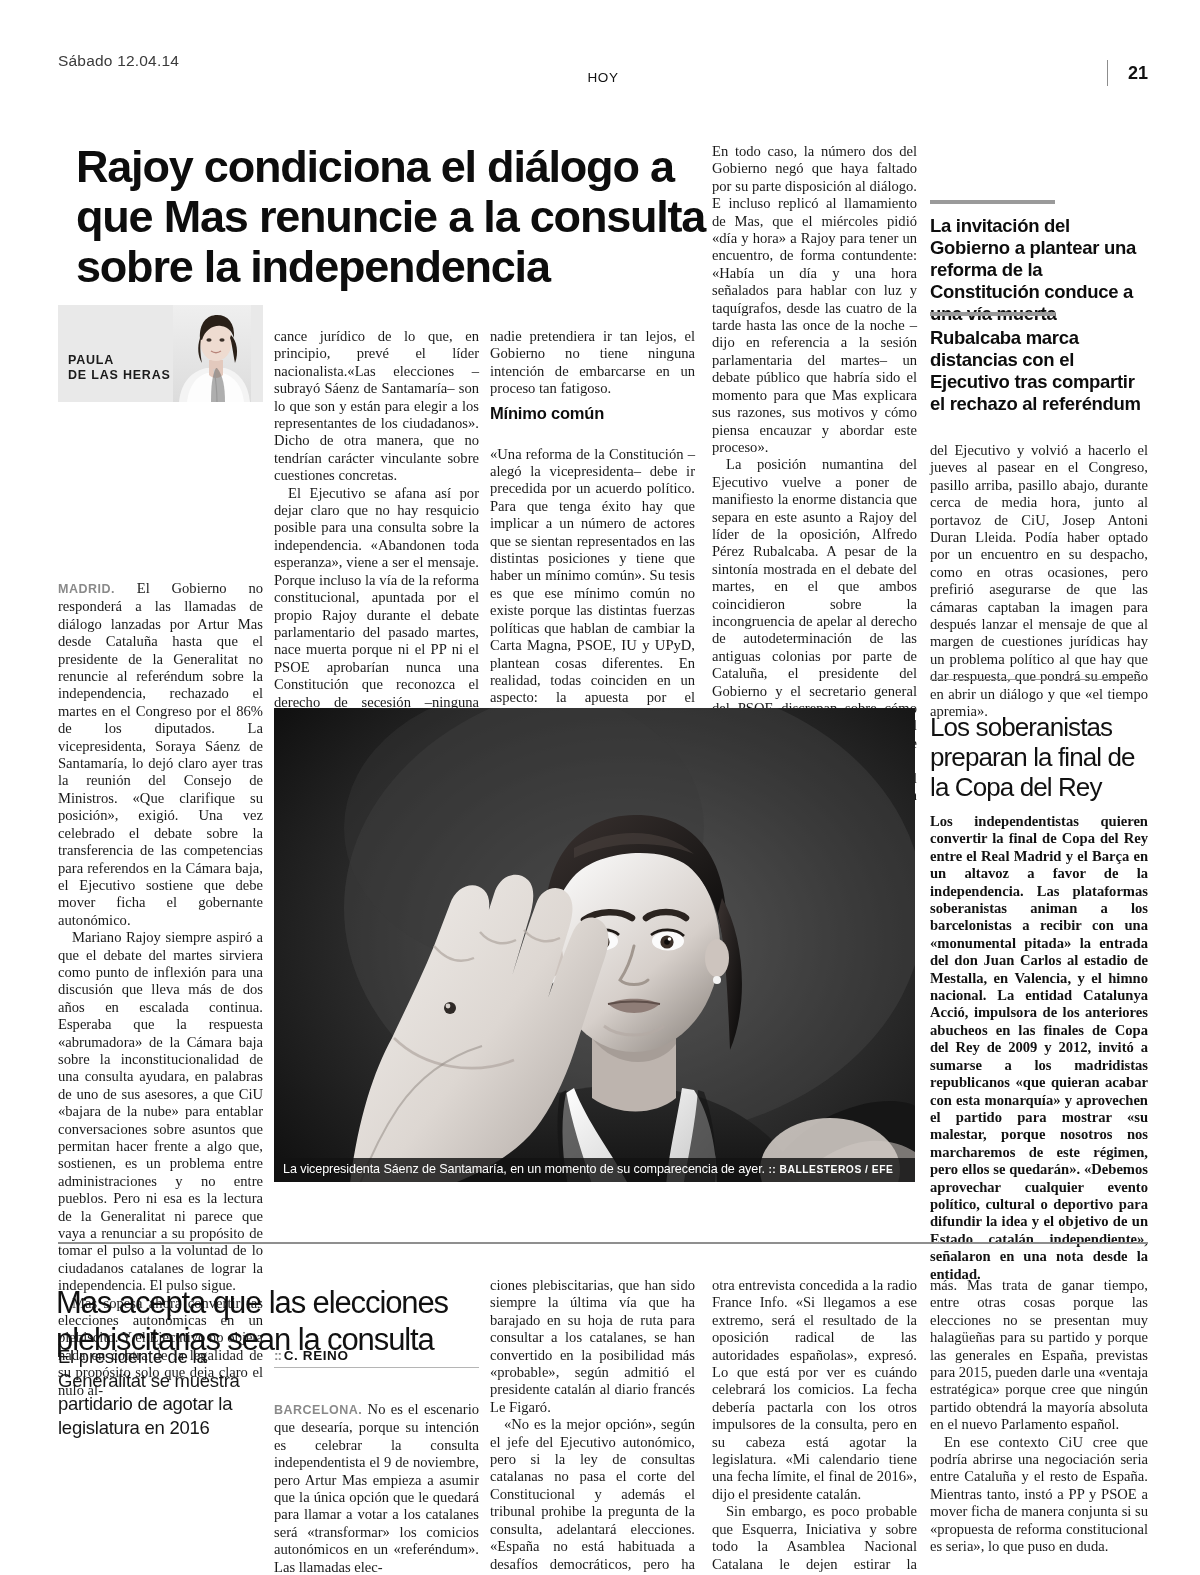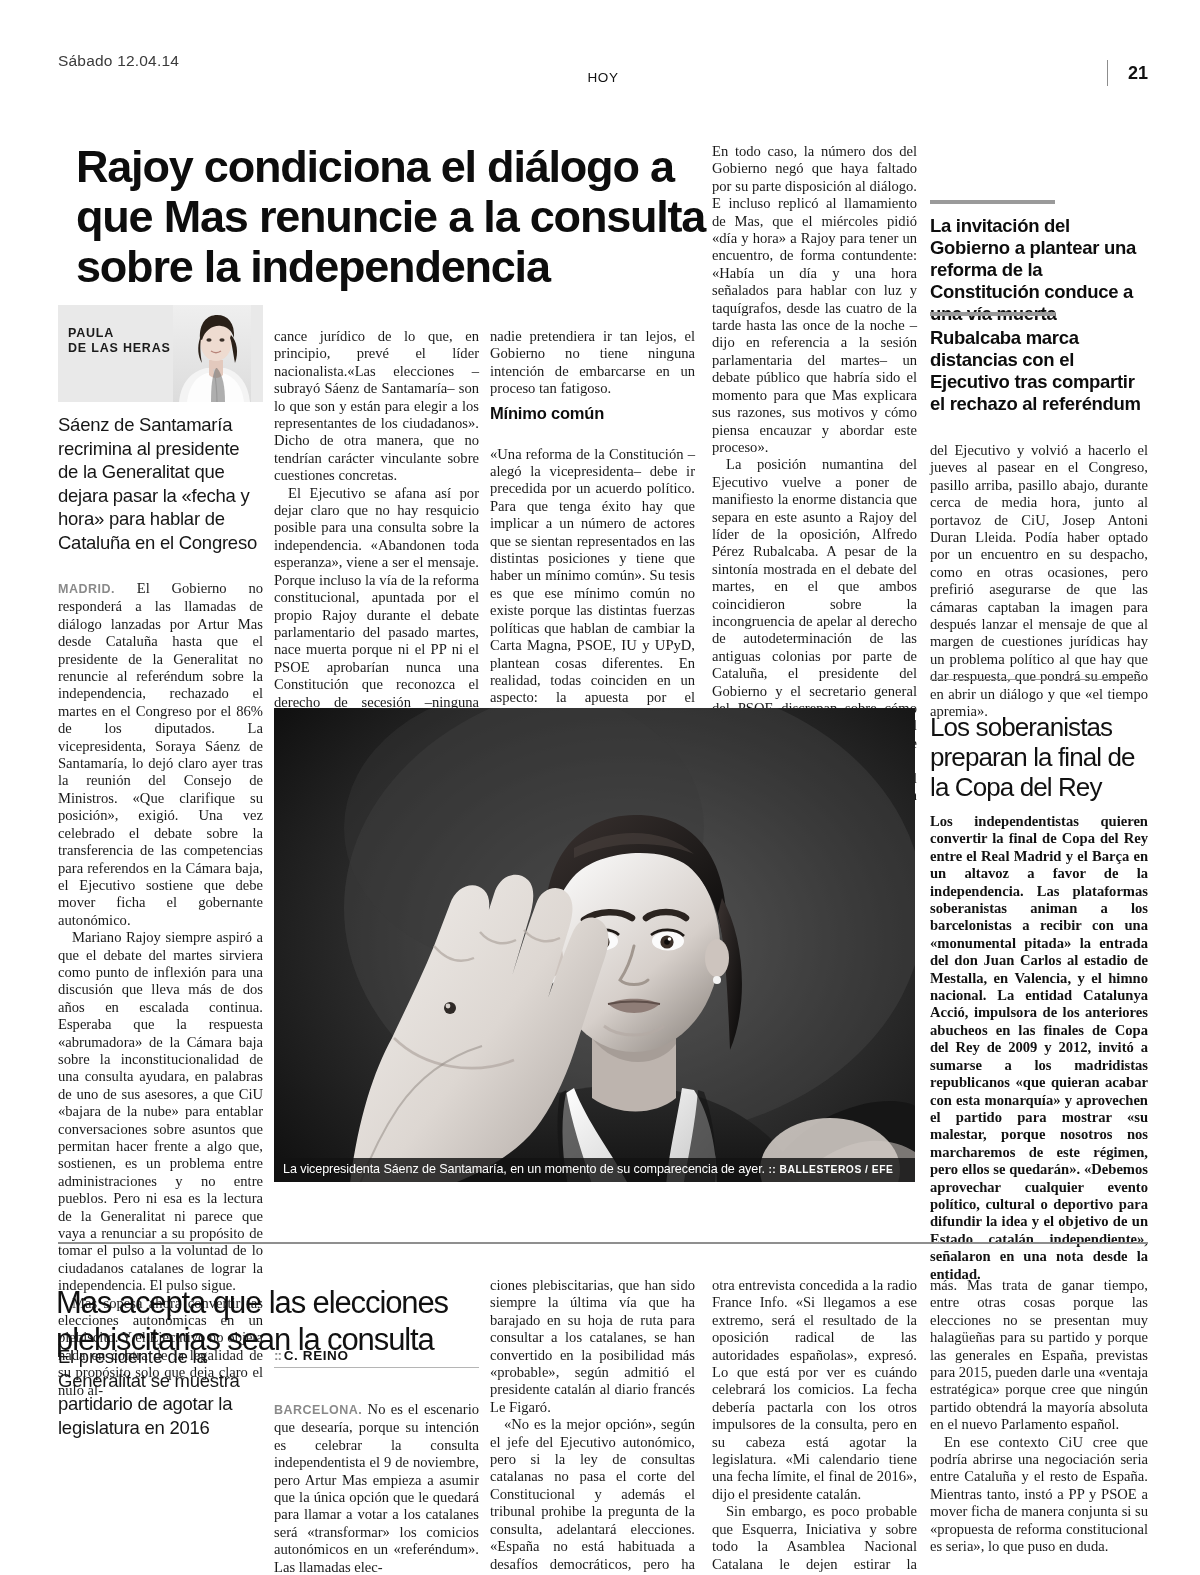--- a/index.html
+++ b/index.html
@@ -84,21 +84,21 @@
   .author-box {
     position: absolute;
     left: 58px; top: 305px;
     width: 205px;
     height: 97px;
     background: #e9e9e9;
     overflow: hidden;
   }
   .author-name {
     position: absolute;
-    left: 10px; top: 21px;
+    left: 10px; top: 48px;
     font-family: "Liberation Sans", sans-serif;
     font-weight: bold;
     font-size: 12.5px;
     letter-spacing: .8px;
     line-height: 14.5px;
     color: #1b1b1b;
   }
   .author-photo {
     position: absolute;
     right: 12px; top: 0;
@@ -321,21 +321,20 @@
         <path d="M27 33 C24 42 25 52 29 58 C27 48 27 39 28 34 Z" fill="#2a2018"></path>
         <ellipse cx="36" cy="35" rx="2.6" ry="1.8" fill="#3b3029"></ellipse>
         <ellipse cx="49" cy="35" rx="2.6" ry="1.8" fill="#3b3029"></ellipse>
         <path d="M38 46 C41 48 45 48 48 46" stroke="#b8857a" stroke-width="1.4" fill="none"></path>
         <path d="M41 64 C43 76 44 86 44 97" stroke="#cfcfcf" stroke-width="1.2" fill="none"></path>
         <path d="M44 63 C50 70 52 82 52 97 L38 97 C38 82 39 70 43 63 Z" fill="#6d6d6d" opacity=".55"></path>
       </svg>
     </div>
   </div>
 
-  <div class="deck">Sáenz de Santamaría recrimina al presidente de la Generalitat que dejara pasar la «fecha y hora» para hablar de Cataluña en el Congreso</div>
 
   <div class="col" id="c1">
     <p class="first"><span class="dateline">MADRID.</span><span> El Gobierno no responderá a las llamadas de diálogo lanzadas por Artur Mas desde Cataluña hasta que el presidente de la Generalitat no renuncie al referéndum sobre la independencia, rechazado el martes en el Congreso por el 86% de los diputados. La vicepresidenta, Soraya Sáenz de Santamaría, lo dejó claro ayer tras la reunión del Consejo de Ministros. «Que clarifique su posición», exigió. Una vez celebrado el debate sobre la transferencia de las competencias para referendos en la Cámara baja, el Ejecutivo sostiene que debe mover ficha el gobernante autonómico.</span></p>
     <p>Mariano Rajoy siempre aspiró a que el debate del martes sirviera como punto de inflexión para una discusión que lleva más de dos años en escalada continua. Esperaba que la respuesta «abrumadora» de la Cámara baja sobre la inconstitucionalidad de una consulta ayudara, en palabras de uno de sus asesores, a que CiU «bajara de la nube» para entablar conversaciones sobre asuntos que permitan hacer frente a algo que, sostienen, es un problema entre administraciones y no entre pueblos. Pero ni esa es la lectura de la Generalitat ni parece que vaya a renunciar a su propósito de tomar el pulso a la voluntad de lo ciudadanos catalanes de lograr la independencia. El pulso sigue.</p>
     <p>Mas sopesa ahora convertir las elecciones autonómicas en un plebiscito. Y el Ejecutivo no objeta nada en contra de la legalidad de su propósito solo que deja claro el nulo al-</p>
   </div>
 
   <div class="col" id="c2">
     <p class="first">cance jurídico de lo que, en principio, prevé el líder nacionalista.«Las elecciones –subrayó Sáenz de Santamaría– son lo que son y están para elegir a los representantes de los ciudadanos». Dicho de otra manera, que no tendrían carácter vinculante sobre cuestiones concretas.</p>
     <p>El Ejecutivo se afana así por dejar claro que no hay resquicio posible para una consulta sobre la independencia. «Abandonen toda esperanza», viene a ser el mensaje. Porque incluso la vía de la reforma constitucional, apuntada por el propio Rajoy durante el debate parlamentario del pasado martes, nace muerta porque ni el PP ni el PSOE aprobarían nunca una Constitución que reconozca el derecho de secesión –ninguna Constitución en el mundo lo hace–, y porque, aunque</p>

